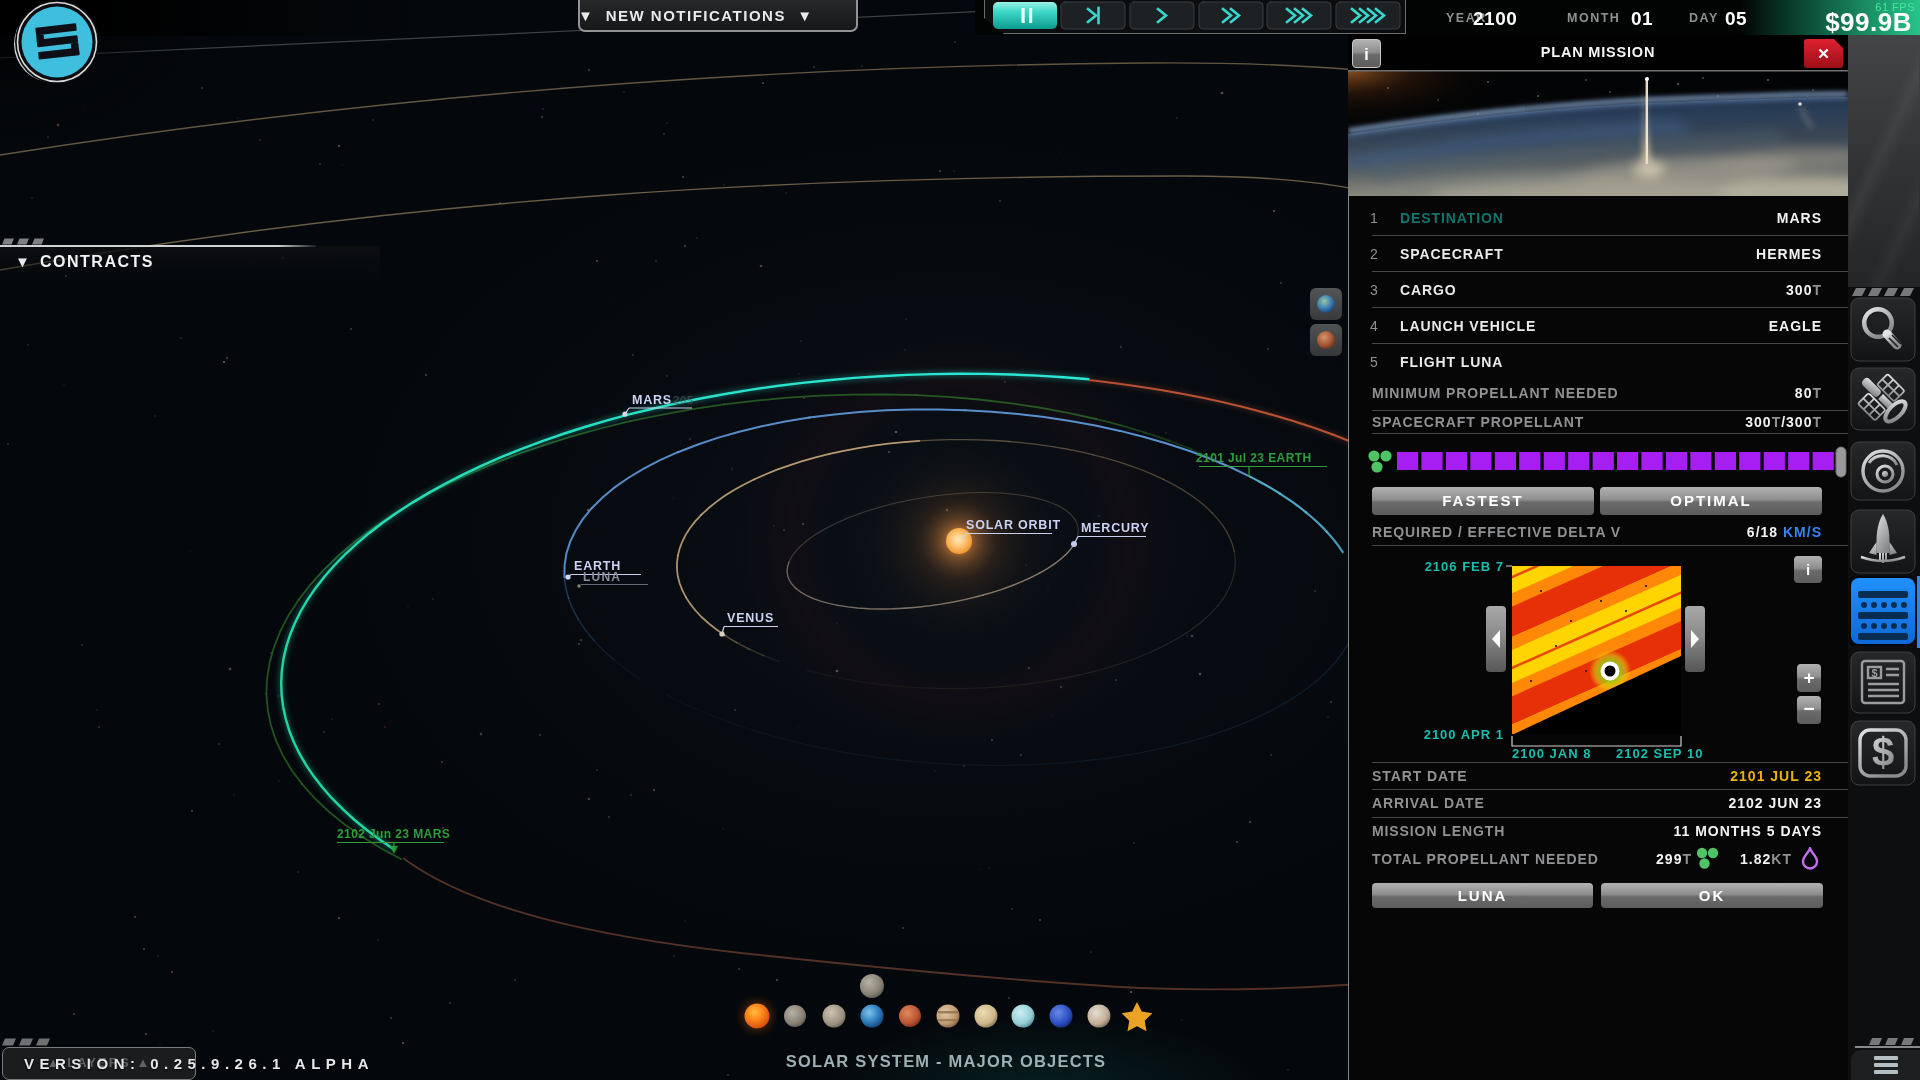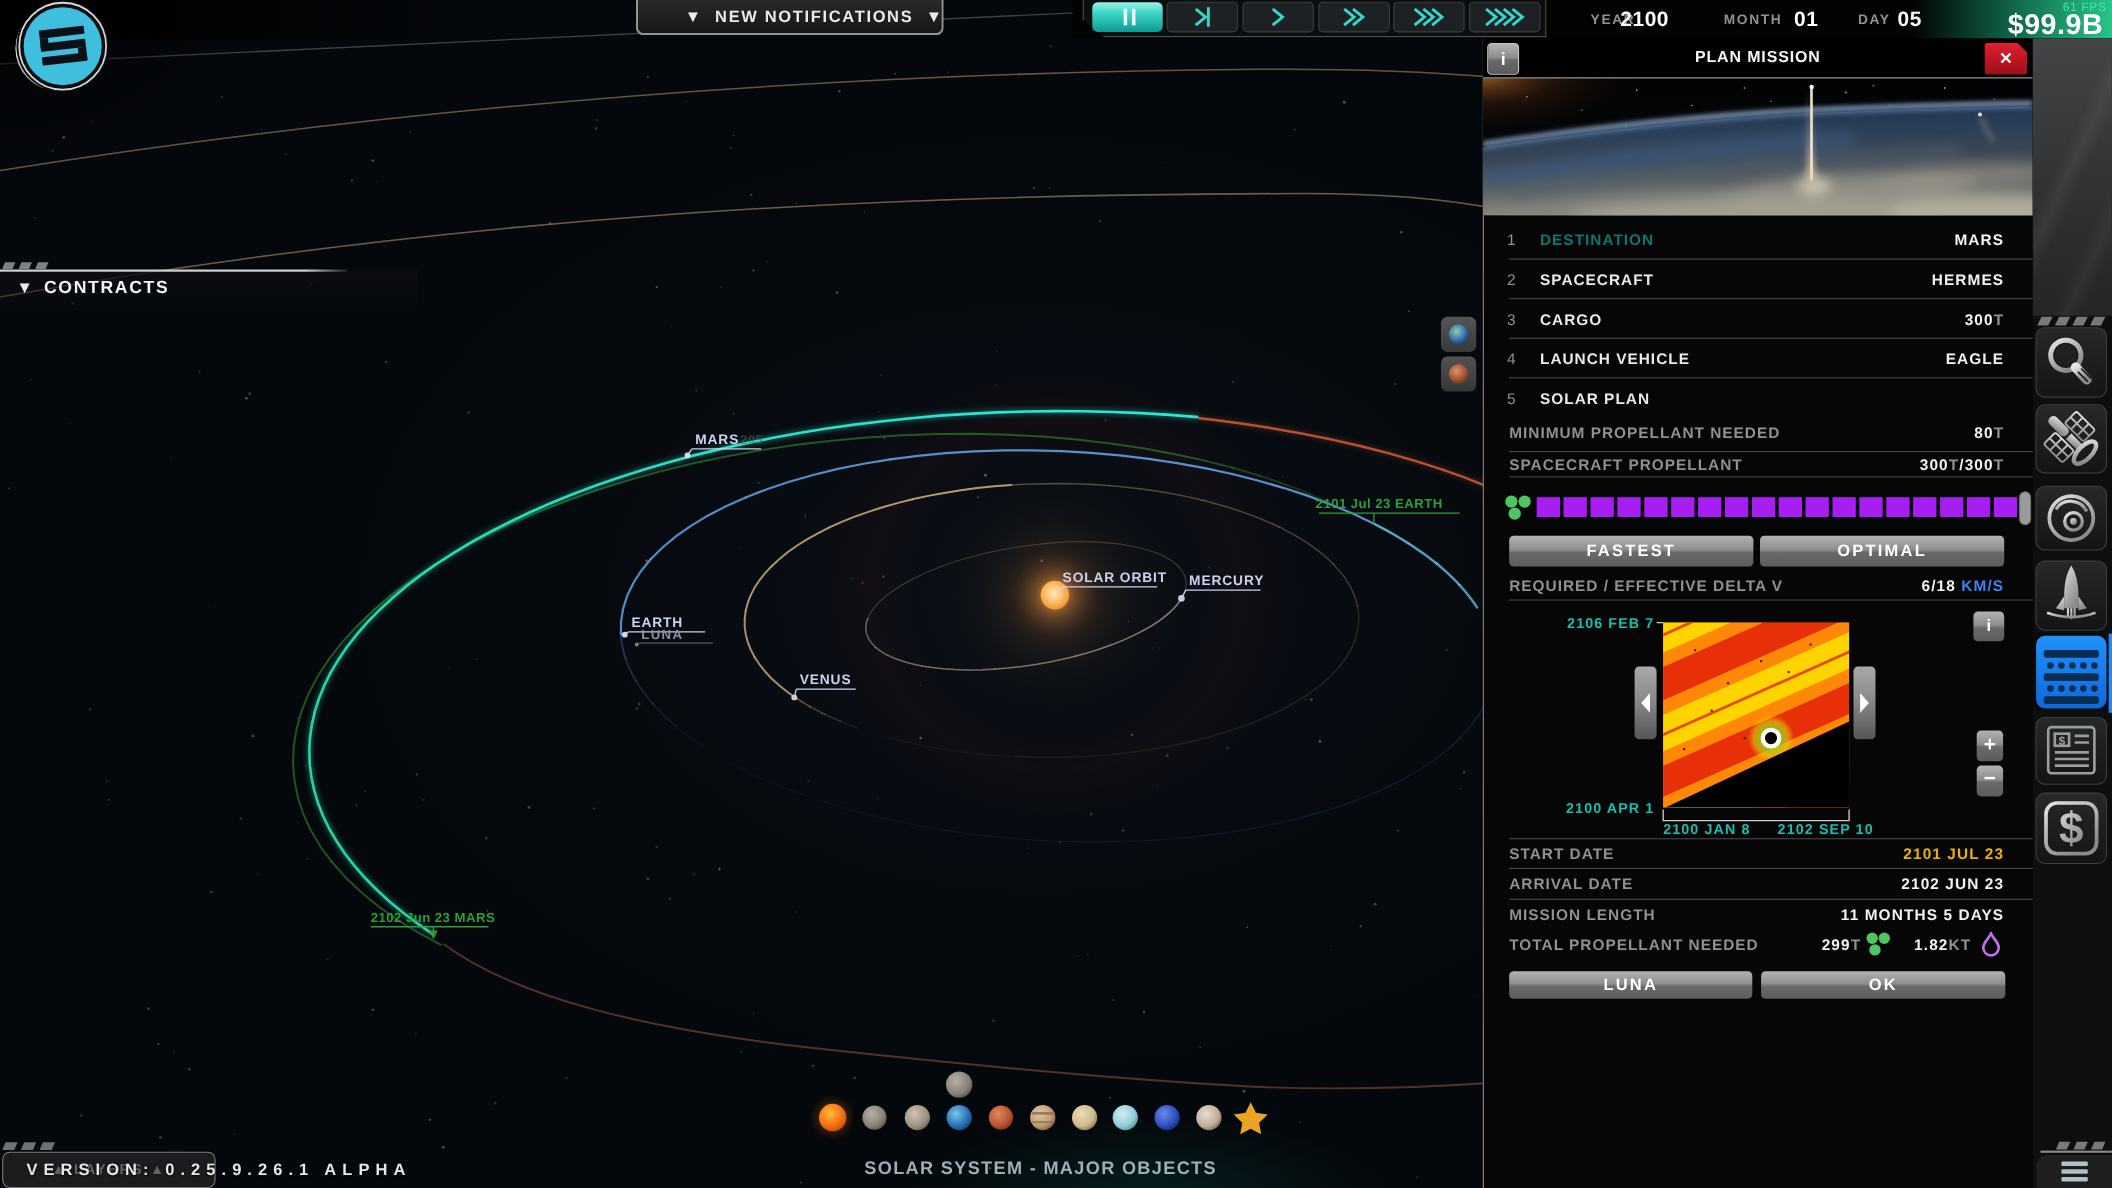--- a/index.html
+++ b/index.html
@@ -444,21 +444,21 @@
 <rect x="215" y="2" width="64" height="27" rx="4" fill="#1d2124" stroke="#3a3e41" stroke-width="1"></rect>
 <path d="M 239,9 L 247,15.5 L 239,22 M 247,9 L 255,15.5 L 247,22"></path>
 <rect x="283" y="2" width="64" height="27" rx="4" fill="#1d2124" stroke="#3a3e41" stroke-width="1"></rect>
 <path d="M 303,9 L 311,15.5 L 303,22 M 311,9 L 319,15.5 L 311,22 M 319,9 L 327,15.5 L 319,22"></path>
 <rect x="352" y="2" width="64" height="27" rx="4" fill="#1d2124" stroke="#3a3e41" stroke-width="1"></rect>
 <path d="M 368,9 L 376,15.5 L 368,22 M 376,9 L 384,15.5 L 376,22 M 384,9 L 392,15.5 L 384,22 M 392,9 L 400,15.5 L 392,22"></path>
 </g>
 </svg>
 
 <div class="abs" style="left:578px;top:0;width:280px;height:32px;background:linear-gradient(180deg,#26282a,#151719);border:2px solid #919395;border-top:none;border-radius:0 0 7px 7px;"></div>
-<div class="abs" style="left:578px;top:7px;width:280px;text-align:right;color:#e8eaec;font-size:15px;font-weight:bold;letter-spacing:1.5px;">▼&nbsp; NEW NOTIFICATIONS &nbsp;▼</div>
+<div class="abs" style="left:578px;top:7px;width:280px;text-align:left;color:#e8eaec;font-size:15px;font-weight:bold;letter-spacing:1.5px;">▼&nbsp; NEW NOTIFICATIONS &nbsp;▼</div>
 
 <svg class="abs" style="left:8px;top:0" width="102" height="102" viewBox="0 0 102 102">
 <defs>
         <linearGradient id="crescent" x1="0" y1="0" x2="1" y2="0.3">
           <stop offset="0%" stop-color="#eee"></stop>
           <stop offset="100%" stop-color="#666"></stop>
         </linearGradient>
       </defs>
 <circle cx="44.5" cy="44" r="38.5" fill="url(#crescent)"></circle>
 <circle cx="49" cy="42" r="42" fill="#0b0d11"></circle>
@@ -596,21 +596,21 @@
     <div class="abs" style="left:1372px;top:271px;width:476px;height:1px;background:#46474a;"></div>
     <div class="abs" style="left:1370px;top:282px;color:#8f9193;font-size:14px;letter-spacing:1px;">3</div>
     <div class="abs" style="left:1400px;top:282px;color:#e9eaeb;font-size:14px;font-weight:bold;letter-spacing:0.9px;">CARGO</div>
     <div class="abs" style="left:1400px;top:282px;width:422px;text-align:right;color:#f2f3f4;font-size:14px;font-weight:bold;letter-spacing:1px;">300<span style="color:#8f9193">T</span></div>
     <div class="abs" style="left:1372px;top:307px;width:476px;height:1px;background:#46474a;"></div>
     <div class="abs" style="left:1370px;top:318px;color:#8f9193;font-size:14px;letter-spacing:1px;">4</div>
     <div class="abs" style="left:1400px;top:318px;color:#e9eaeb;font-size:14px;font-weight:bold;letter-spacing:0.9px;">LAUNCH VEHICLE</div>
     <div class="abs" style="left:1400px;top:318px;width:422px;text-align:right;color:#f2f3f4;font-size:14px;font-weight:bold;letter-spacing:1px;">EAGLE</div>
     <div class="abs" style="left:1372px;top:343px;width:476px;height:1px;background:#46474a;"></div>
     <div class="abs" style="left:1370px;top:354px;color:#8f9193;font-size:14px;letter-spacing:1px;">5</div>
-    <div class="abs" style="left:1400px;top:354px;color:#e9eaeb;font-size:14px;font-weight:bold;letter-spacing:0.9px;">SOLAR PLAN</div>
+    <div class="abs" style="left:1400px;top:354px;color:#e9eaeb;font-size:14px;font-weight:bold;letter-spacing:0.9px;">FLIGHT LUNA</div>
     <div class="abs" style="left:1400px;top:354px;width:422px;text-align:right;color:#f2f3f4;font-size:14px;font-weight:bold;letter-spacing:1px;"></div>
     <div class="abs" style="left:1372px;top:385px;color:#8f9193;font-size:14px;font-weight:bold;letter-spacing:0.9px;">MINIMUM PROPELLANT NEEDED</div>
     <div class="abs" style="left:1400px;top:385px;width:422px;text-align:right;color:#f2f3f4;font-size:14px;font-weight:bold;letter-spacing:1px;">80<span style="color:#8f9193">T</span></div>
     <div class="abs" style="left:1372px;top:410px;width:476px;height:1px;background:#46474a;"></div>
     <div class="abs" style="left:1372px;top:414px;color:#8f9193;font-size:14px;font-weight:bold;letter-spacing:0.9px;">SPACECRAFT PROPELLANT</div>
     <div class="abs" style="left:1400px;top:414px;width:422px;text-align:right;color:#f2f3f4;font-size:14px;font-weight:bold;letter-spacing:1px;">300<span style="color:#8f9193">T</span>/300<span style="color:#8f9193">T</span></div>
     <div class="abs" style="left:1372px;top:433px;width:476px;height:1px;background:#46474a;"></div>
     <div class="abs" style="left:1372px;top:524px;color:#8f9193;font-size:14px;font-weight:bold;letter-spacing:0.9px;">REQUIRED / EFFECTIVE DELTA V</div>
     <div class="abs" style="left:1400px;top:524px;width:422px;text-align:right;color:#f2f3f4;font-size:14px;font-weight:bold;letter-spacing:1px;">6/18 <span style="color:#3b82f6">KM/S</span></div>
     <div class="abs" style="left:1372px;top:545px;width:476px;height:1px;background:#46474a;"></div>

